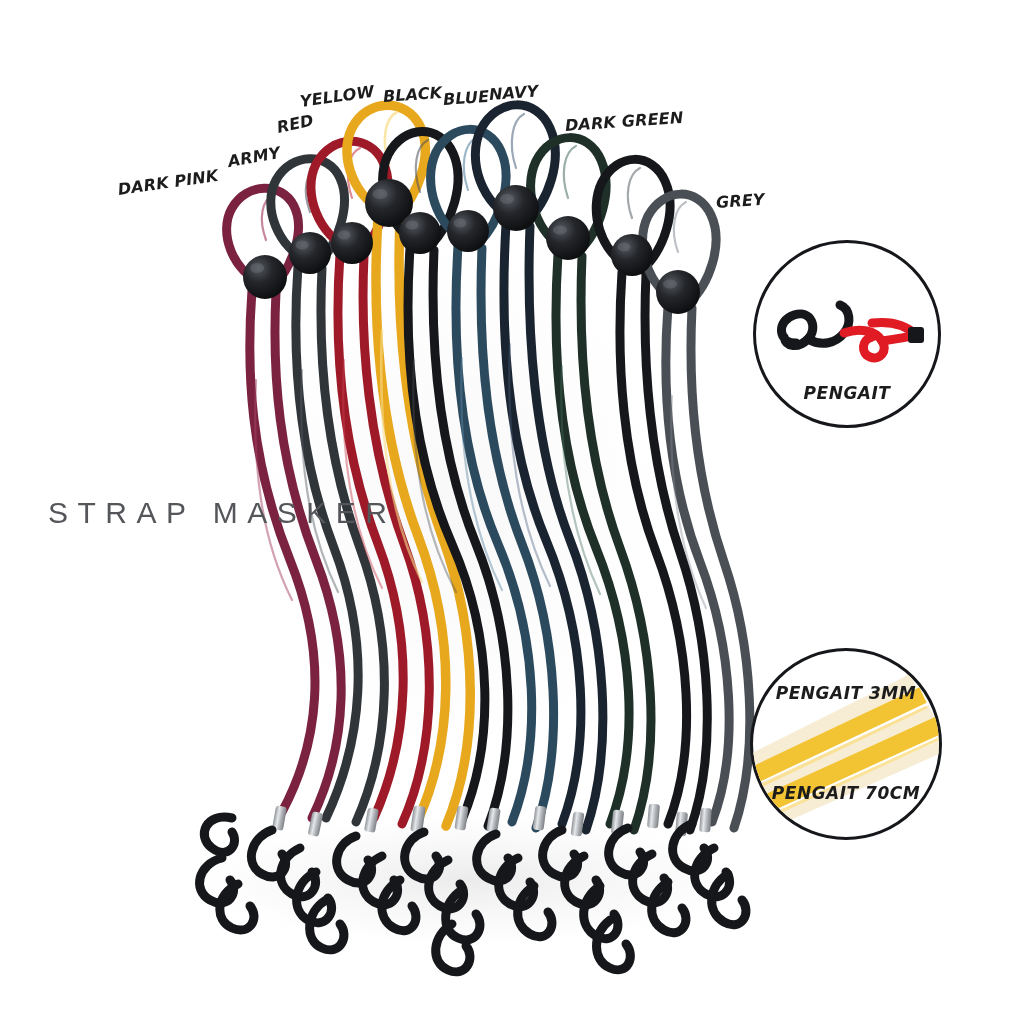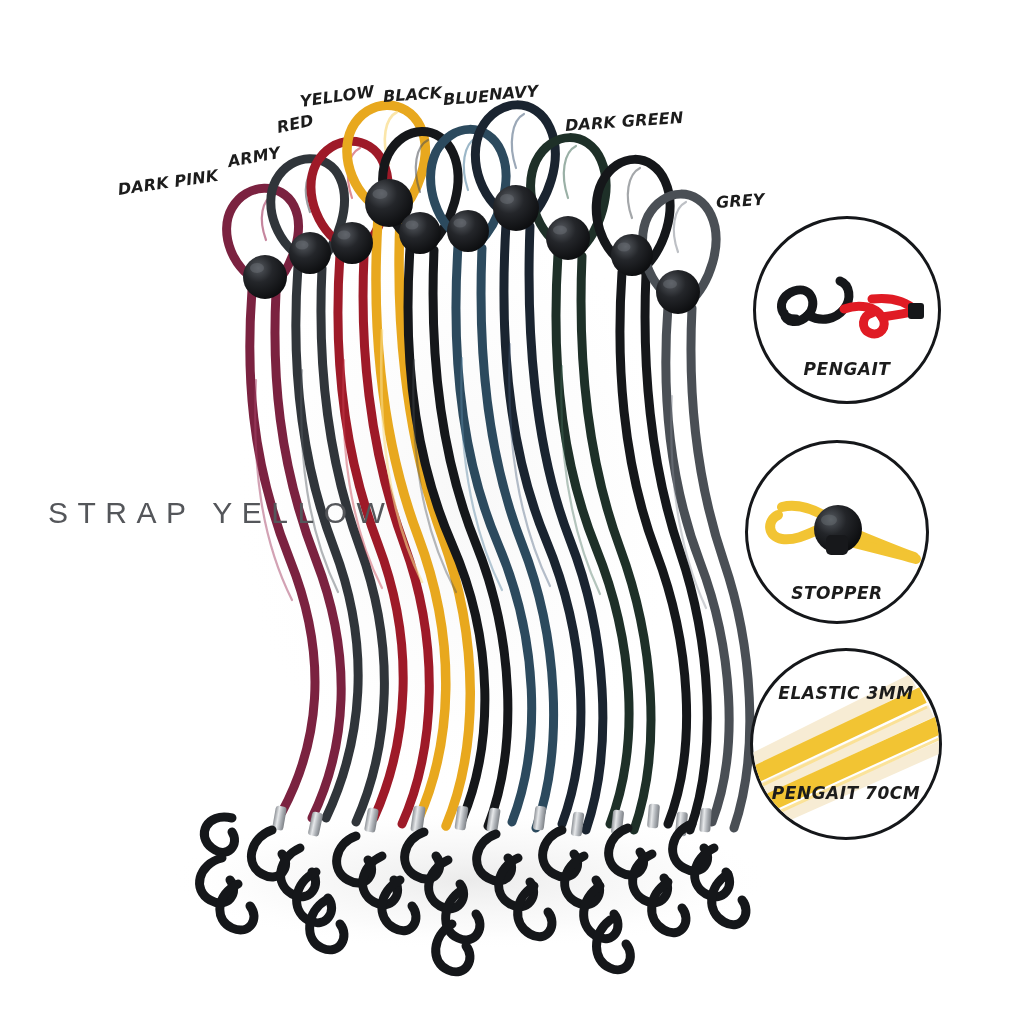--- a/index.html
+++ b/index.html
@@ -276,72 +276,50 @@
     <div class="color-label" style="left:228px; top:152px; font-size:16px; transform:rotate(-10deg);">ARMY</div>
     <div class="color-label" style="left:277px; top:118px; font-size:16px; transform:rotate(-12deg);">RED</div>
     <div class="color-label" style="left:300px; top:92px;  font-size:16px; transform:rotate(-8deg);">YELLOW</div>
     <div class="color-label" style="left:383px; top:87px;  font-size:16px; transform:rotate(-4deg);">BLACK</div>
     <div class="color-label" style="left:443px; top:90px;  font-size:16px; transform:rotate(-4deg);">BLUE</div>
     <div class="color-label" style="left:489px; top:85px;  font-size:16px; transform:rotate(-4deg);">NAVY</div>
     <div class="color-label" style="left:565px; top:116px; font-size:16px; transform:rotate(-4deg);">DARK GREEN</div>
     <div class="color-label" style="left:716px; top:193px; font-size:16px; transform:rotate(-4deg);">GREY</div>
   </div>
 
-  <div class="brand-title">STRAP YELLOW</div>
-
-  <div class="callout" style="left:753px; top:216px; width:182px; height:182px;">
+  <div class="brand-title">STRAP MASKER</div>
+
+  <div class="callout" style="left:753px; top:240px; width:182px; height:182px;">
     <svg class="callout-svg" viewBox="0 0 182 182">
 
       <g fill="none" stroke="#15171a" stroke-width="9" stroke-linecap="round">
         <path d="M40 100 C 22 100, 20 78, 38 72 C 56 66, 62 86, 52 96 C 42 106, 30 104, 28 94"></path>
         <path d="M52 96 C 66 104, 80 100, 88 90 C 96 80, 94 66, 84 62"></path>
       </g>
 
       <g fill="none" stroke="#e01b24" stroke-width="9" stroke-linecap="round">
         <path d="M88 90 C 104 84, 120 88, 126 98 C 132 108, 124 118, 114 114 C 104 110, 106 96, 116 94"></path>
         <path d="M126 98 C 140 96, 152 94, 160 92"></path>
         <path d="M116 80 C 134 78, 150 82, 160 92"></path>
       </g>
       <rect x="152" y="84" width="16" height="16" rx="3" fill="#15171a"></rect>
     </svg>
     <div class="callout-caption" style="top:140px;">PENGAIT</div>
   </div>
 
-  <div class="callout" style="left:745px; top:440px; width:178px; height:178px;">
-    <svg class="callout-svg" viewBox="0 0 178 178">
-      <defs>
-        <radialGradient id="beadGrad2" cx="35%" cy="30%" r="72%">
-          <stop offset="0%" stop-color="#555a60"></stop>
-          <stop offset="45%" stop-color="#232529"></stop>
-          <stop offset="100%" stop-color="#0c0d0f"></stop>
-        </radialGradient>
-      </defs>
-
-      <g fill="none" stroke="#f2c433" stroke-width="10" stroke-linecap="round">
-        <path d="M30 72 C 18 78, 20 94, 34 96 C 48 98, 62 90, 76 84"></path>
-        <path d="M34 64 C 50 60, 66 66, 82 76"></path>
-        <path d="M96 86 C 120 96, 144 106, 166 114"></path>
-        <path d="M98 98 C 122 104, 146 110, 168 116"></path>
-      </g>
-      <circle cx="90" cy="86" r="24" fill="url(#beadGrad2)"></circle>
-      <ellipse cx="81" cy="77" rx="8" ry="5.5" fill="#6b7076" opacity="0.45"></ellipse>
-      <rect x="78" y="92" width="22" height="20" rx="5" fill="#17181b"></rect>
-    </svg>
-    <div class="callout-caption" style="top:140px;">STOPPER</div>
-  </div>
 
   <div class="callout" style="left:750px; top:648px; width:186px; height:186px;">
     <svg class="callout-svg" viewBox="0 0 186 186">
       <g stroke-linecap="butt">
         <path d="M-20 120 L 160 30" stroke="#f7ecd4" stroke-width="15"></path>
         <path d="M-20 134 L 170 44" stroke="#f2c433" stroke-width="17"></path>
         <path d="M-20 152 L 178 60" stroke="#f7ecd4" stroke-width="13"></path>
         <path d="M-20 168 L 186 74" stroke="#f2c433" stroke-width="18"></path>
         <path d="M-20 188 L 196 92" stroke="#f7ecd4" stroke-width="12"></path>
         <path d="M-20 148 L 174 56" stroke="#fbe08f" stroke-width="3" opacity="0.9"></path>
         <path d="M-20 182 L 190 86" stroke="#fbe08f" stroke-width="3" opacity="0.9"></path>
       </g>
     </svg>
-    <div class="callout-caption" style="top:32px;">ELASTIC 3MM</div>
+    <div class="callout-caption" style="top:32px;">PENGAIT 3MM</div>
     <div class="callout-caption" style="top:132px;">PENGAIT 70CM</div>
   </div>
 
 </div>
 
 </body></html>

